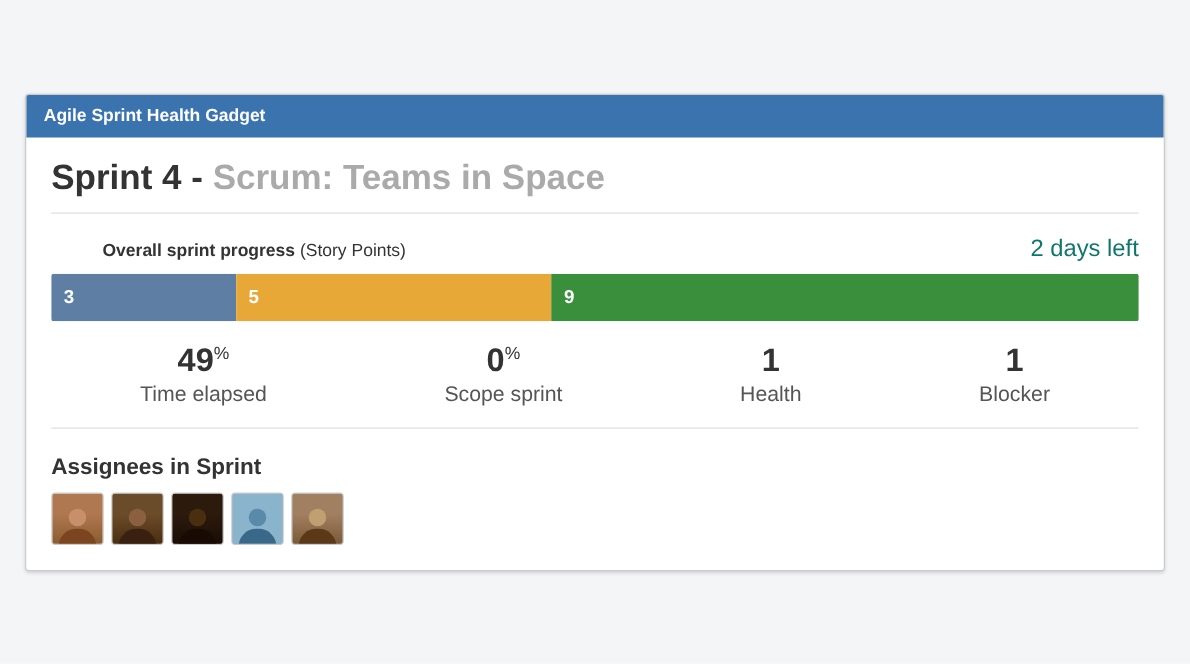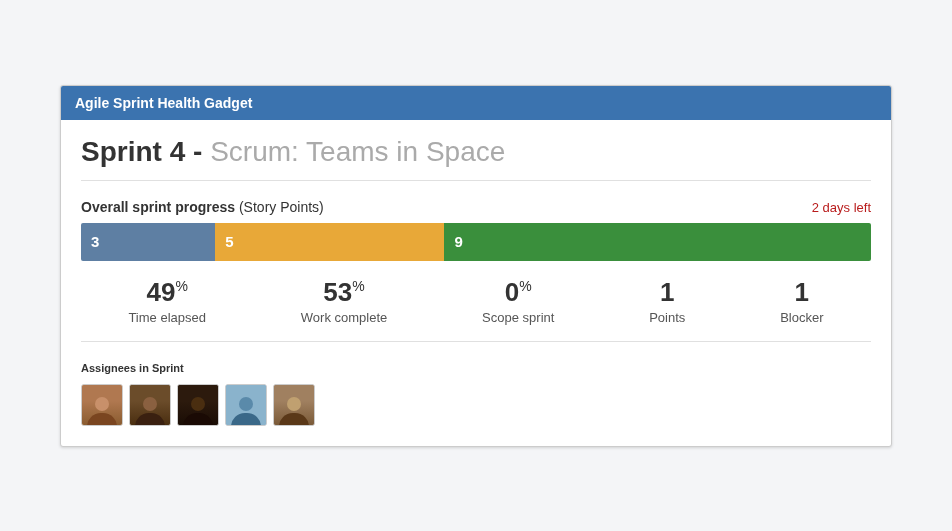--- a/index.html
+++ b/index.html
@@ -7,21 +7,21 @@
     body {
       font-family: Arial, sans-serif;
       background: #f4f5f7;
       display: flex;
       justify-content: center;
       align-items: center;
       min-height: 100vh;
     }
 
     .gadget-container {
-      width: 832px;
+      width: 912px;
       background: #fff;
       border: 1px solid #ccc;
       border-radius: 3px;
       overflow: hidden;
       box-shadow: 0 1px 3px rgba(0,0,0,0.15);
     }
 
     .gadget-header {
       background: #3b73af;
       padding: 8px 14px;
@@ -41,35 +41,36 @@
       font-size: 28px;
       font-weight: bold;
       color: #333;
       margin-bottom: 18px;
       padding-bottom: 12px;
       border-bottom: 1px solid #e0e0e0;
     }
 
     .sprint-title .project-name {
       color: #aaa;
-      font-weight: normal;
+      font-weight: bold;
     }
 
     .section-label {
       font-size: 14px;
       color: #333;
       margin-bottom: 8px;
       display: flex;
       justify-content: space-between;
-      align-items: flex-end;
+      align-items: center;
+      margin-left: 41px;
     }
 
     .section-label .days-left {
-      color: #b91c1c;
-      font-size: 13px;
+      color: #0f766e;
+      font-size: 19px;
     }
 
     .progress-bar-container {
       display: flex;
       height: 38px;
       border-radius: 2px;
       overflow: hidden;
       margin-bottom: 16px;
     }
 
@@ -114,31 +115,31 @@
       font-weight: bold;
       color: #333;
     }
 
     .stat-value sup {
       font-size: 14px;
       font-weight: normal;
     }
 
     .stat-label {
-      font-size: 13px;
+      font-size: 17px;
       color: #555;
       margin-top: 2px;
     }
 
     .assignees-section {
       margin-top: 10px;
     }
 
     .assignees-title {
-      font-size: 11px;
+      font-size: 18px;
       font-weight: bold;
       color: #333;
       margin-bottom: 10px;
     }
 
     .avatars-row {
       display: flex;
       gap: 6px;
     }
 
@@ -232,30 +233,26 @@
         <span>9</span>
       </div>
     </div>
 
     <div class="stats-row">
       <div class="stat-item">
         <div class="stat-value">49<sup>%</sup></div>
         <div class="stat-label">Time elapsed</div>
       </div>
       <div class="stat-item">
-        <div class="stat-value">53<sup>%</sup></div>
-        <div class="stat-label">Work complete</div>
-      </div>
-      <div class="stat-item">
         <div class="stat-value">0<sup>%</sup></div>
         <div class="stat-label">Scope sprint</div>
       </div>
       <div class="stat-item">
         <div class="stat-value">1</div>
-        <div class="stat-label">Points</div>
+        <div class="stat-label">Health</div>
       </div>
       <div class="stat-item">
         <div class="stat-value">1</div>
         <div class="stat-label">Blocker</div>
       </div>
     </div>
 
     <div class="assignees-section">
       <div class="assignees-title">Assignees in Sprint</div>
       <div class="avatars-row">

